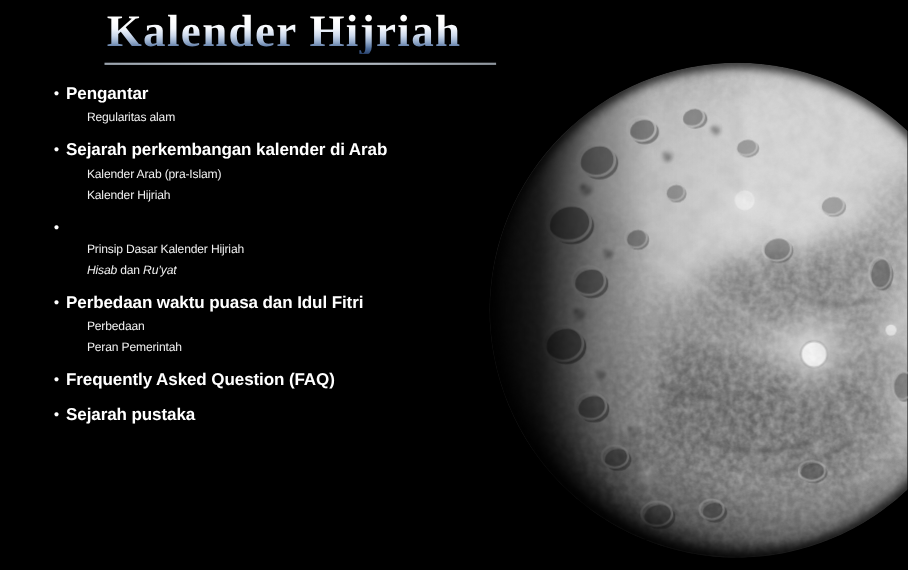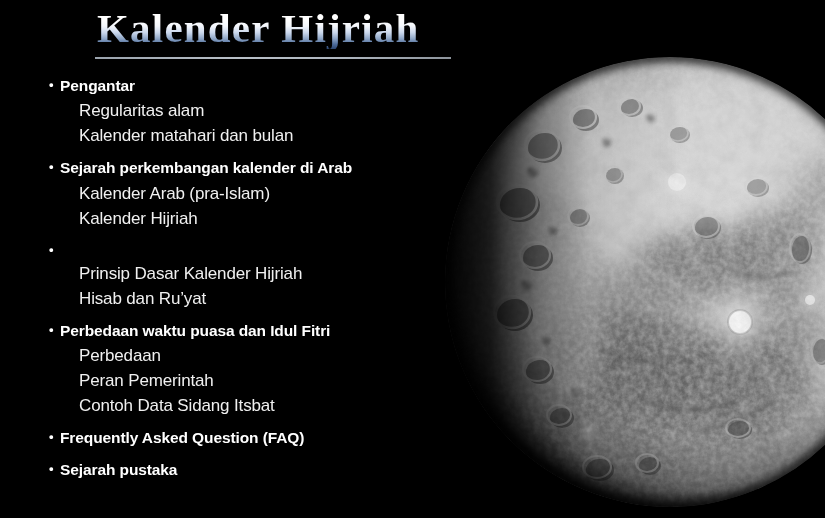--- a/index.html
+++ b/index.html
@@ -98,29 +98,29 @@
   .lvl1:first-child { margin-top: 0; }
   .lvl1 .bullet {
     width: 11px;
     flex: 0 0 11px;
     font-size: 13px;
     line-height: 1.1;
     color: #ffffff;
   }
   .lvl2 {
     color: #f0f0f0;
-    font-size: 17px;
+    font-size: 11px;
     font-weight: 400;
     line-height: 1.0;
     margin-left: 30px;
     margin-top: 8px;
     letter-spacing: -0.15px;
     white-space: nowrap;
   }
-  .lvl2 .it { }
+  .lvl2 .it { font-style: italic; }
   .group { margin-bottom: 0; }
   .group + .group { margin-top: 16px; }
 </style>
 </head>
 <body>
 
 <div id="slide">
 
   <svg id="moon-art" viewBox="0 0 825 518" xmlns="http://www.w3.org/2000/svg">
     <defs>
@@ -356,21 +356,20 @@
     <div id="title-rule"></div>
   </div>
 
   <div id="outline">
       <div class="group">
         <div class="lvl1">
           <span class="bullet">•</span>
           <span>Pengantar</span>
         </div>
         <div class="lvl2"><span>Regularitas alam</span></div>
-        <div class="lvl2"><span>Kalender matahari dan bulan</span></div>
       </div>
       <div class="group">
         <div class="lvl1">
           <span class="bullet">•</span>
           <span>Sejarah perkembangan kalender di Arab</span>
         </div>
         <div class="lvl2"><span>Kalender Arab (pra-Islam)</span></div>
         <div class="lvl2"><span>Kalender Hijriah</span></div>
       </div>
       <div class="group">
@@ -380,21 +379,20 @@
         <div class="lvl2"><span>Prinsip Dasar Kalender Hijriah</span></div>
         <div class="lvl2"><span class="it">Hisab</span><span> dan </span><span class="it">Ru’yat</span></div>
       </div>
       <div class="group">
         <div class="lvl1">
           <span class="bullet">•</span>
           <span>Perbedaan waktu puasa dan Idul Fitri</span>
         </div>
         <div class="lvl2"><span>Perbedaan</span></div>
         <div class="lvl2"><span>Peran Pemerintah</span></div>
-        <div class="lvl2"><span>Contoh Data Sidang </span><span class="it">Itsbat</span></div>
       </div>
       <div class="group">
         <div class="lvl1">
           <span class="bullet">•</span>
           <span>Frequently Asked Question (FAQ)</span>
         </div>
       </div>
       <div class="group">
         <div class="lvl1">
           <span class="bullet">•</span>

